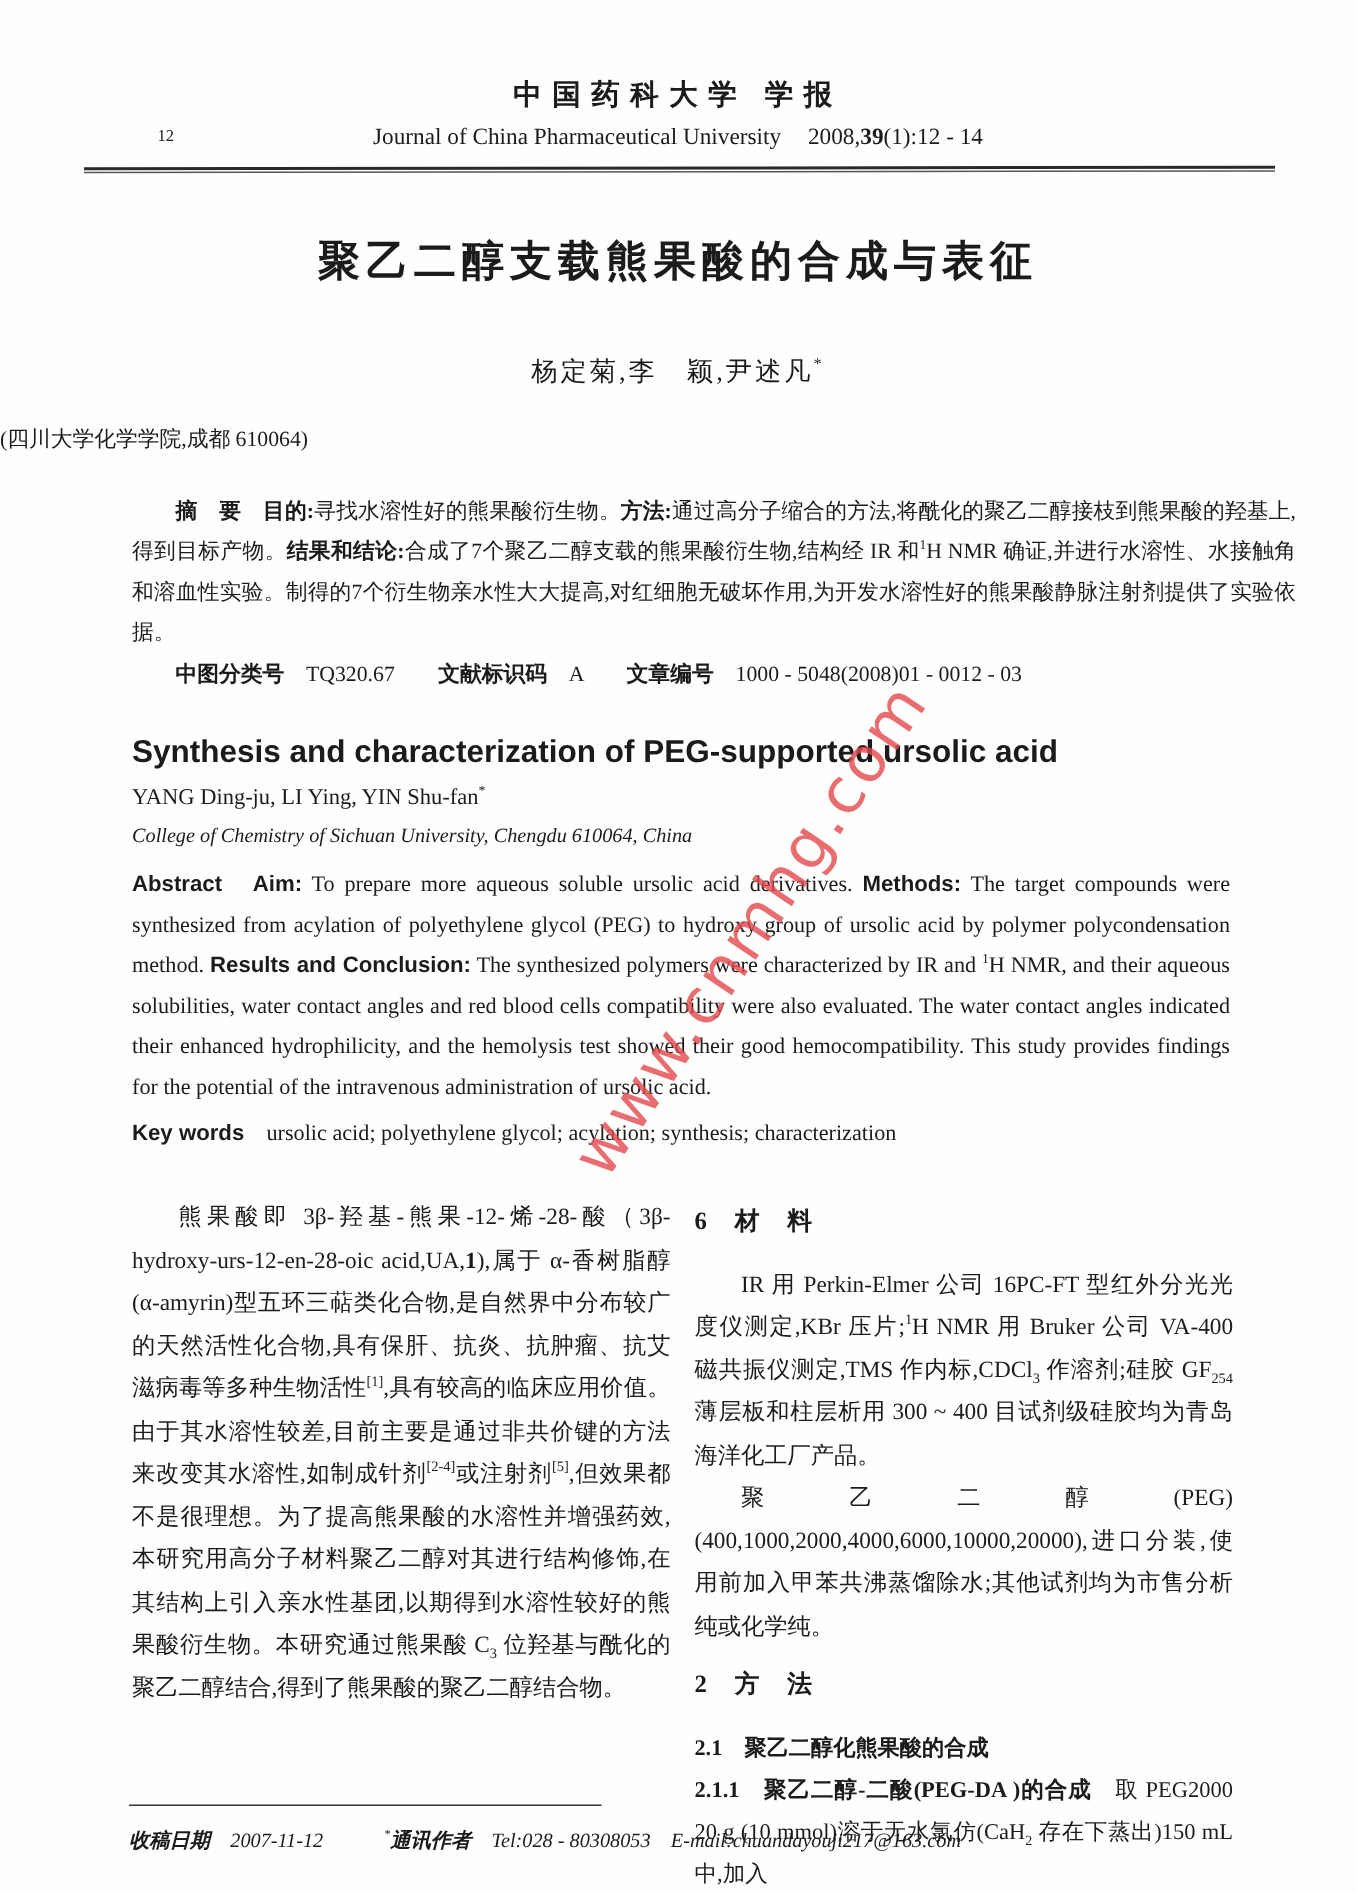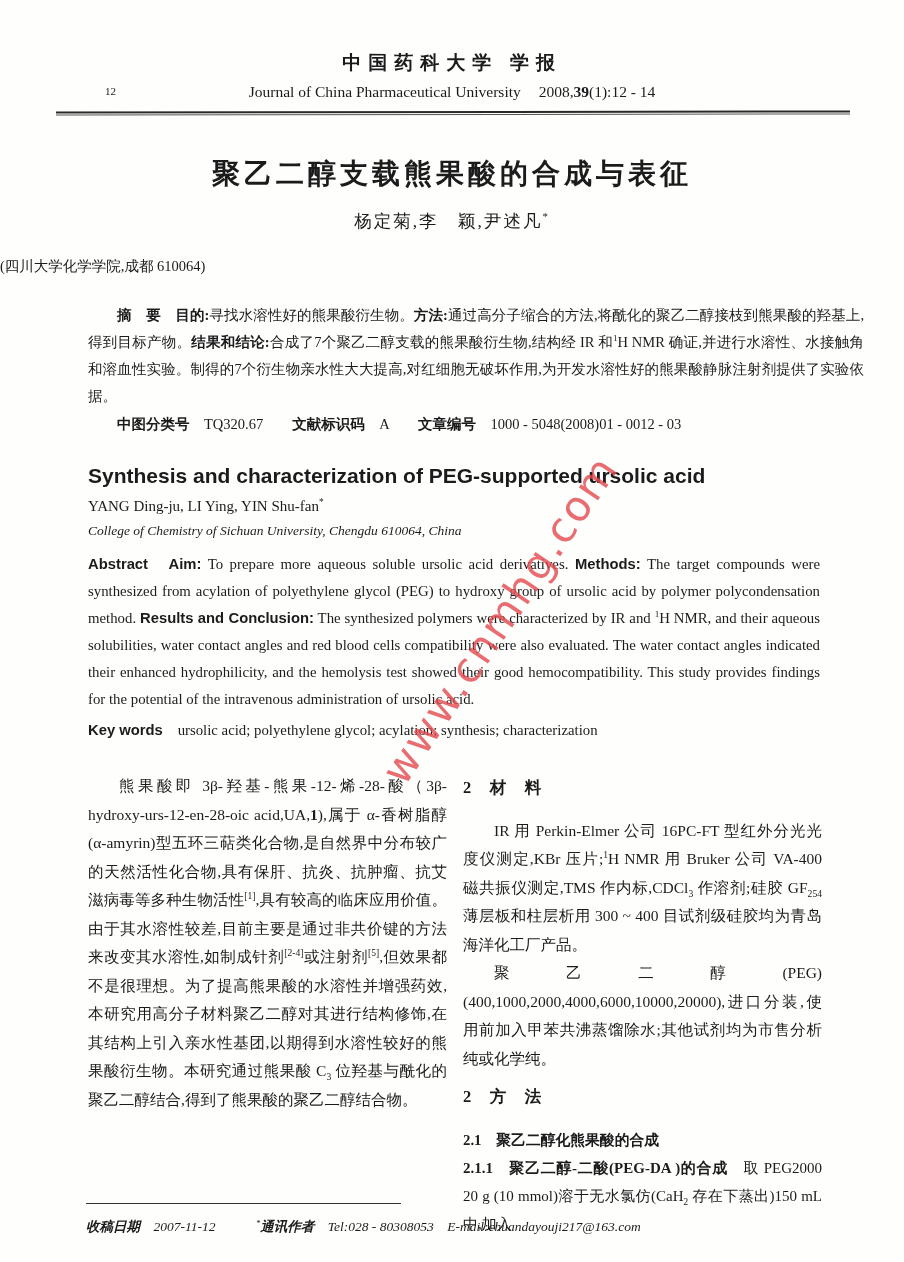--- a/index.html
+++ b/index.html
@@ -34,21 +34,21 @@
     transform: skewY(-0.08deg);
   }
   
   .title-cn {
     margin-top: 40px;
     text-align: center;
     font-size: 28px;
     font-weight: bold;
     letter-spacing: 4px;
   }
-  .authors-cn { margin-top: 16px; text-align: center; font-size: 17.5px; letter-spacing: 2px; }
+  .authors-cn { margin-top: 42px; text-align: center; font-size: 17.5px; letter-spacing: 2px; }
   .affiliation-cn { margin-top: 24px; font-size: 14.5px; }
   
   .meta-block { margin: 26px 40px 0 88px; font-size: 14.5px; line-height: 27px; }
   .para-indent { text-indent: 2em; text-align: justify; }
   .kw-line { margin-top: 1px; text-indent: 2em; }
   .cls-line { margin-top: 1px; text-indent: 2em; }
   
   .title-en {
     margin: 26px 84px 0 88px;
     font-family: "Liberation Sans", "DejaVu Sans", sans-serif;
@@ -127,21 +127,21 @@
   <div class="affiliation-en">College of Chemistry of Sichuan University, Chengdu 610064, China</div>
 
   <p class="abstract-en"><span class="seg-bs">Abstract　</span><span class="seg-bs">Aim:</span><span> To prepare more aqueous soluble ursolic acid derivatives. </span><span class="seg-bs">Methods:</span><span> The target compounds were synthesized from acylation of polyethylene glycol (PEG) to hydroxy group of ursolic acid by polymer polycondensation method. </span><span class="seg-bs">Results and Conclusion:</span><span> The synthesized polymers were characterized by IR and </span><sup>1</sup><span>H NMR, and their aqueous solubilities, water contact angles and red blood cells compatibility were also evaluated. The water contact angles indicated their enhanced hydrophilicity, and the hemolysis test showed their good hemocompatibility. This study provides findings for the potential of the intravenous administration of ursolic acid.</span></p>
   <p class="keywords-en"><span class="seg-bs">Key words</span><span>　ursolic acid; polyethylene glycol; acylation; synthesis; characterization</span></p>
 
   <div class="columns">
     <div class="col">
       <p><span>熊果酸即 3β-羟基-熊果-12-烯-28-酸（3β-hydroxy-urs-12-en-28-oic acid,UA,</span><span class="seg-b">1</span><span>),属于 α-香树脂醇(α-amyrin)型五环三萜类化合物,是自然界中分布较广的天然活性化合物,具有保肝、抗炎、抗肿瘤、抗艾滋病毒等多种生物活性</span><sup>[1]</sup><span>,具有较高的临床应用价值。由于其水溶性较差,目前主要是通过非共价键的方法来改变其水溶性,如制成针剂</span><sup>[2-4]</sup><span>或注射剂</span><sup>[5]</sup><span>,但效果都不是很理想。为了提高熊果酸的水溶性并增强药效,本研究用高分子材料聚乙二醇对其进行结构修饰,在其结构上引入亲水性基团,以期得到水溶性较好的熊果酸衍生物。本研究通过熊果酸 C</span><sub>3</sub><span> 位羟基与酰化的聚乙二醇结合,得到了熊果酸的聚乙二醇结合物。</span></p>
     </div>
     <div class="col">
-      <div class="sec-heading first">2　材　料</div>
+      <div class="sec-heading first">6　材　料</div>
       <p><span>IR 用 Perkin-Elmer 公司 16PC-FT 型红外分光光度仪测定,KBr 压片;</span><sup>1</sup><span>H NMR 用 Bruker 公司 VA-400 磁共振仪测定,TMS 作内标,CDCl</span><sub>3</sub><span> 作溶剂;硅胶 GF</span><sub>254</sub><span>薄层板和柱层析用 300 ~ 400 目试剂级硅胶均为青岛海洋化工厂产品。</span></p>
       <p><span>聚乙二醇(PEG)(400,1000,2000,4000,6000,10000,20000),进口分装,使用前加入甲苯共沸蒸馏除水;其他试剂均为市售分析纯或化学纯。</span></p>
       <div class="sec-heading">2　方　法</div>
       <div class="subsec">2.1　聚乙二醇化熊果酸的合成</div>
       <p class="p-run" style="text-indent:0;"><span class="seg-b">2.1.1　聚乙二醇-二酸(PEG-DA )的合成</span><span>　取 PEG2000 20 g (10 mmol)溶于无水氯仿(CaH</span><sub>2</sub><span> 存在下蒸出)150 mL 中,加入</span></p>
     </div>
   </div>
 
   <div class="footer">
     <div class="footer-rule"></div>

